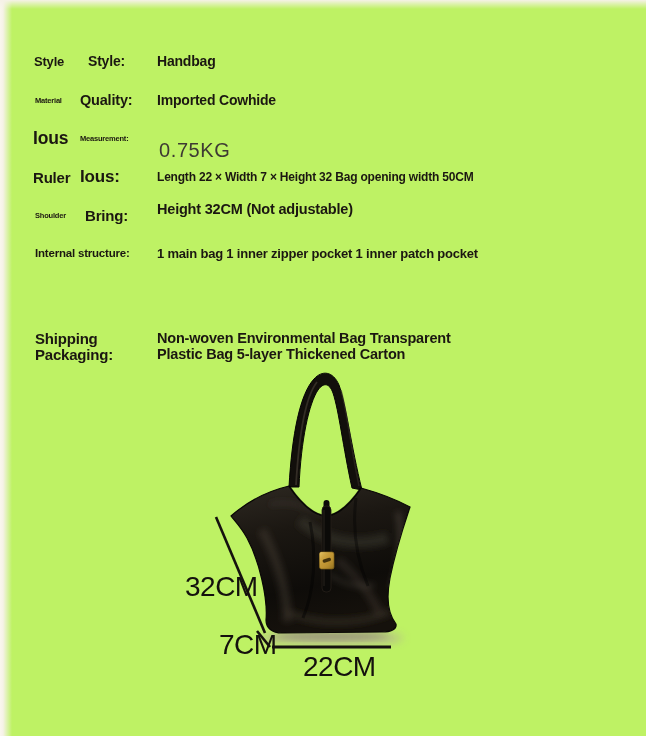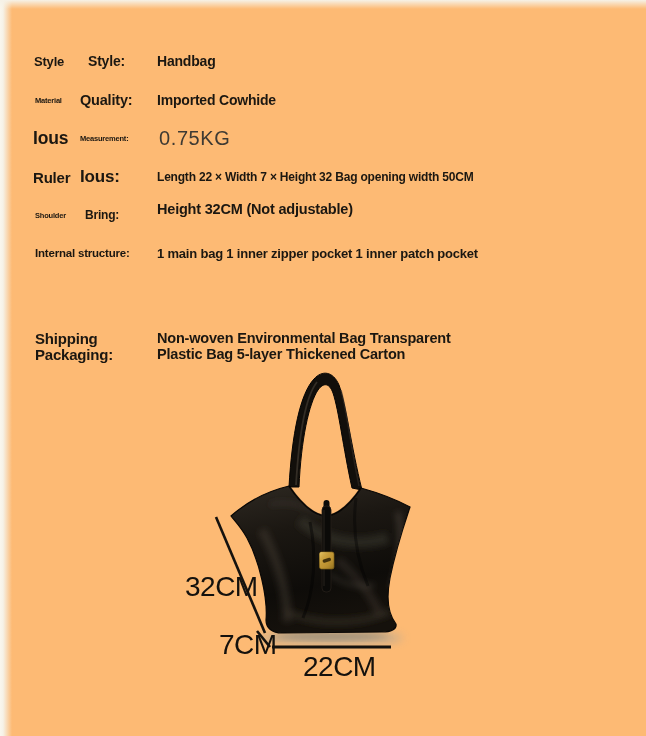--- a/index.html
+++ b/index.html
@@ -1,29 +1,29 @@
 <!DOCTYPE html>
 <html><head>
 <meta charset="utf-8">
 <style>
   html,body{margin:0;padding:0;background:#ccc;}
   .canvas{
     position:relative;width:646px;height:736px;overflow:hidden;
-    background:#fdba74;color:#1b1711;
+    background:#bef264;color:#1b1711;
     font-family:"Liberation Sans","DejaVu Sans",sans-serif;
   }
   .edge-left{position:absolute;left:0;top:0;width:12px;height:100%;
     background:linear-gradient(90deg,#faf7ee 0px,#f6f2e7 3px,rgba(246,242,231,0) 12px);}
   .edge-top{position:absolute;left:0;top:0;width:100%;height:9px;
     background:linear-gradient(180deg,#f6f2e7 0px,rgba(246,242,231,0) 9px);}
   .cell{
     position:absolute;transform:translateY(-50%);
     font-weight:700;letter-spacing:-0.2px;white-space:nowrap;color:#1b1711;
   }
-  .cell.light{font-weight:400;color:#3e3a33;letter-spacing:0.6px;}
+  .cell.light{font-weight:400;color:#3e3a33;letter-spacing:0.6px;margin-top:12px;}
   .cell.wrap{white-space:pre-line;line-height:15.5px;margin-top:48px;}
   .dim-label{
     position:absolute;font-weight:400;font-size:28px;letter-spacing:-0.5px;
     color:#14110d;white-space:nowrap;
   }
   svg.fig{position:absolute;left:0;top:0;display:block;}
 </style>
 </head>
 <body>
 
@@ -43,21 +43,21 @@
 
     <div class="cell" style="left:33px;top:138px;font-size:17.5px">Ious</div>
     <div class="cell" style="left:80px;top:138px;font-size:7.5px">Measurement:</div>
     <div class="cell light" style="left:159px;top:138px;font-size:20px">0.75KG</div>
 
     <div class="cell" style="left:33px;top:177px;font-size:15px">Ruler</div>
     <div class="cell" style="left:80px;top:177px;font-size:17px">Ious:</div>
     <div class="cell" style="left:157px;top:177px;font-size:12px">Length 22 × Width 7 × Height 32 Bag opening width 50CM</div>
 
     <div class="cell" style="left:35px;top:215px;font-size:7.5px">Shoulder</div>
-    <div class="cell" style="left:85px;top:215px;font-size:12px">Bring:</div>
+    <div class="cell" style="left:85px;top:215px;font-size:15px">Bring:</div>
     <div class="cell" style="left:157px;top:209px;font-size:14.5px">Height 32CM (Not adjustable)</div>
 
     <div class="cell" style="left:35px;top:253px;font-size:11.5px">Internal structure:</div>
     <div class="cell" style="left:157px;top:253px;font-size:13px">1 main bag 1 inner zipper pocket 1 inner patch pocket</div>
 
     <div class="cell wrap" style="left:35px;top:298px;font-size:15px">Shipping
 Packaging:</div>
     <div class="cell wrap" style="left:157px;top:298px;font-size:14.5px">Non-woven Environmental Bag Transparent
 Plastic Bag 5-layer Thickened Carton</div>
   </div>

